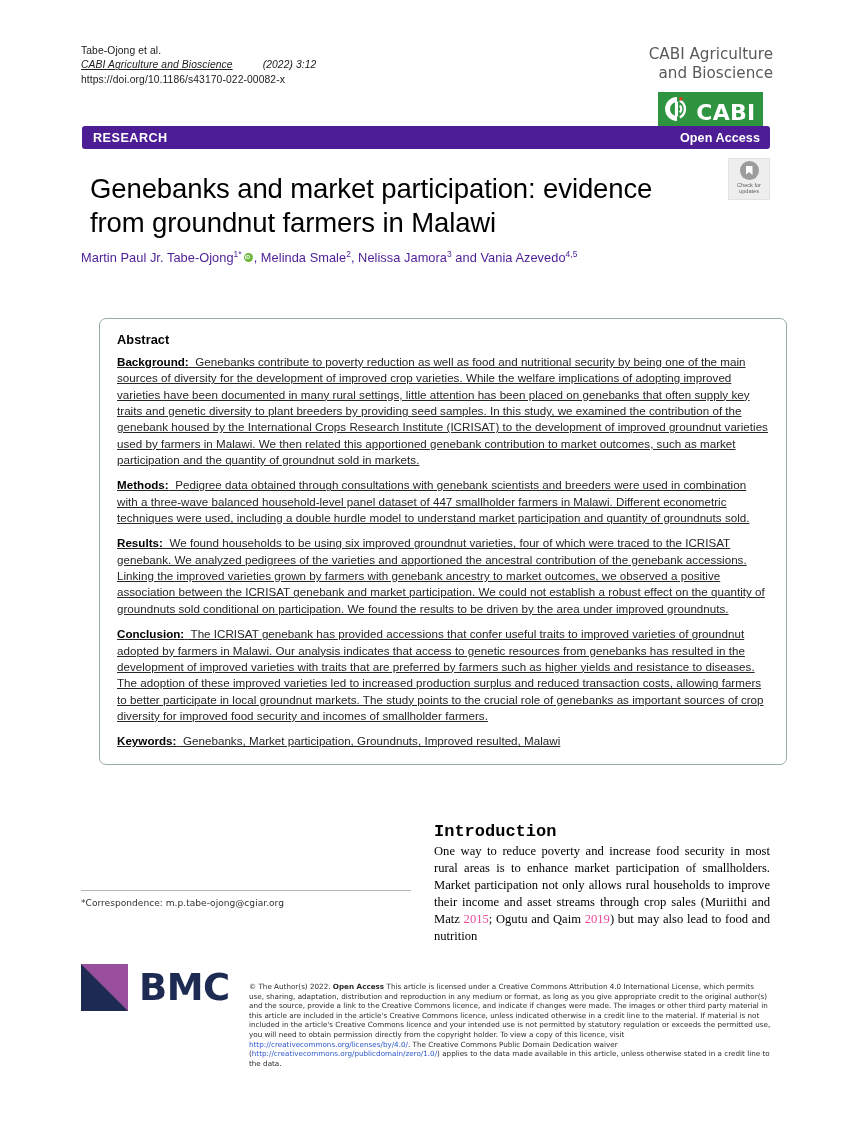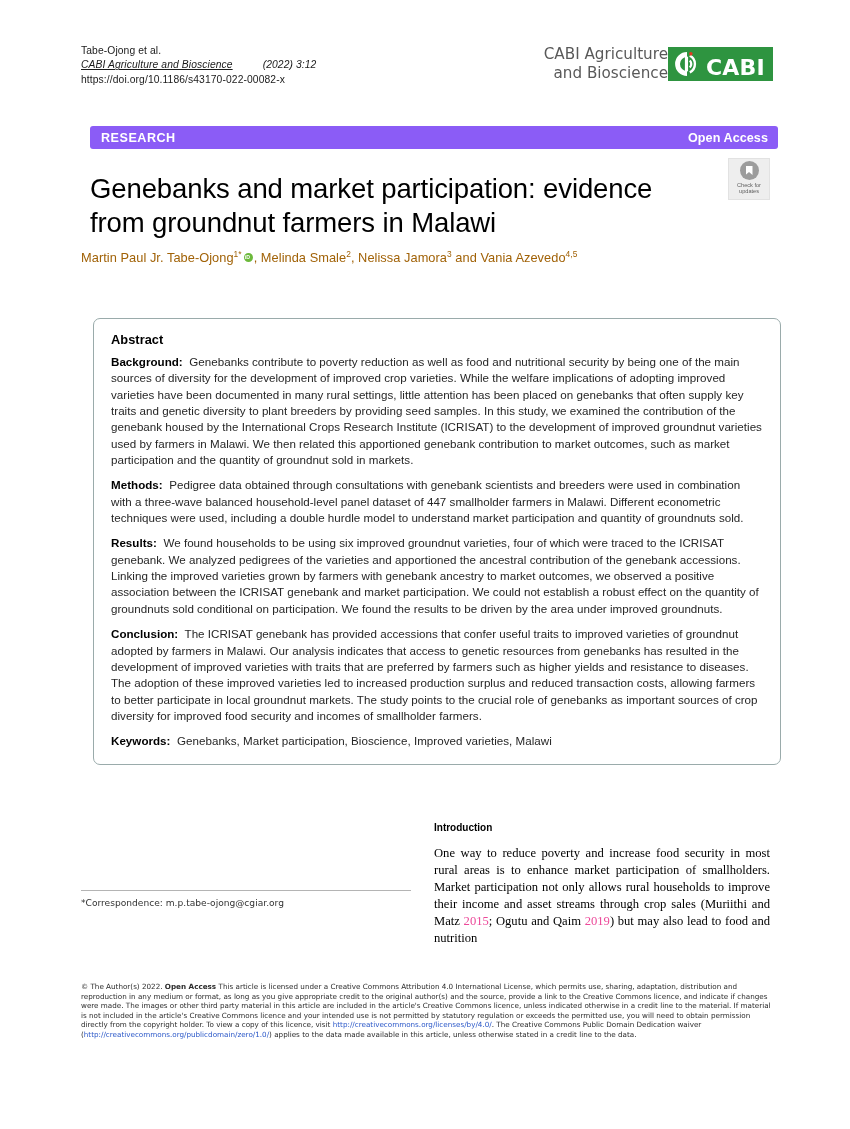--- a/index.html
+++ b/index.html
@@ -29,21 +29,21 @@
   .journal-ref {
     font-size: 10.3px;
     line-height: 14.4px;
     color: #1a1a1a;
     letter-spacing: 0.01em;
   }
   .journal-ref .row2 { display: flex; }
   .journal-ref .row2 .jname { font-style: italic; text-decoration: underline; }
   .journal-ref .row2 .vol { font-style: italic; margin-left: 30px; }
 
-  .brand-wrap { display: flex; align-items: center; margin-top: 1px; }
+  .brand-wrap { display: flex; align-items: center; gap: 9px; margin-top: 1px; flex-direction: column; }
   .brand-text {
     text-align: right;
     font-size: 15.2px;
     line-height: 19px;
     color: #595959;
     font-family: "DejaVu Sans", sans-serif;
     font-weight: 400;
     white-space: nowrap;
   }
   .cabi-logo {
@@ -61,23 +61,23 @@
     font-weight: 700;
     font-size: 22px;
     letter-spacing: 0.01em;
     line-height: 1;
     margin-top: 7px;
   }
 
   
   .banner {
     position: absolute;
-    top: 126px; left: 90px;
+    top: 126px; left: 82px;
     width: 688px; height: 23px;
-    background: #8b5cf6;
+    background: #4c1d95;
     border-radius: 3px;
     display: flex;
     align-items: center;
     justify-content: space-between;
     padding: 0 10px 0 11px;
   }
   .banner span {
     color: #ffffff;
     font-size: 12.6px;
     font-weight: 700;
@@ -93,21 +93,21 @@
     line-height: 34px;
     font-weight: 400;
     color: #000000;
     letter-spacing: -0.004em;
     font-family: "Liberation Sans", sans-serif;
     margin: 9px;
   }
   .authors {
     font-size: 12.8px;
     line-height: 17px;
-    color: #a16207;
+    color: #4c1d95;
     letter-spacing: 0.004em;
   }
   .authors sup { font-size: 8.4px; vertical-align: super; line-height: 0; }
   .orcid {
     display: inline-block;
     width: 9px; height: 9px;
     border-radius: 50%;
     background: #6cb93b;
     position: relative;
     top: 0px;
@@ -154,39 +154,40 @@
     line-height: 6.6px;
     color: #5e5e5e;
     text-align: center;
     margin-top: 1.5px;
     font-family: "Liberation Sans", sans-serif;
   }
 
   
   .abstract-box {
     position: absolute;
-    top: 318px; left: 93px;
+    top: 318px; left: 99px;
     width: 688px;
     border: 1.1px solid #9aabab;
     border-radius: 7px;
     padding: 13px 17px 14px 17px;
   }
   .abs-heading {
     font-size: 12.8px;
     font-weight: 700;
     margin: 0 0 7px 0;
     letter-spacing: 0.004em;
   }
   .abs-para {
     font-size: 11.6px;
     line-height: 16.35px;
     color: #262626;
     margin: 2px 0 9px 0;
     text-align: left;
     letter-spacing: 0.002em;
+    text-decoration: underline;
   }
   .abs-para:last-child { margin-bottom: 0; }
   .abs-label {
     font-weight: 700;
     color: #000000;
   }
   .abs-label::after { content: "\00a0"; }
 
   
   .col-left {
@@ -207,24 +208,24 @@
     font-family: "DejaVu Sans", sans-serif;
   }
   .corr-text sup { font-size: 6.6px; vertical-align: super; line-height: 0; }
 
   .col-right {
     position: absolute;
     top: 822px; left: 434px;
     width: 336px;
   }
   .sec-heading {
-    font-size: 10px;
-    font-weight: 700;
-    font-family: Liberation Sans, sans-serif;
-    margin: 0 0 12px 0;
+    font-size: 17px;
+    font-weight: 700;
+    font-family: Liberation Mono, monospace;
+    margin: 0 0 2px 0;
     color: #000000;
   }
   .intro-para {
     font-size: 12.6px;
     line-height: 17.1px;
     font-family: "Liberation Serif", serif;
     text-align: justify;
     margin: 0;
     color: #000000;
   }
@@ -320,36 +321,43 @@
     </div>
   </div>
 
   <div class="abstract-box">
     <div class="abs-heading">Abstract</div>
     <div>
         <p class="abs-para"><span class="abs-label">Background:</span><span> Genebanks contribute to poverty reduction as well as food and nutritional security by being one of the main sources of diversity for the development of improved crop varieties. While the welfare implications of adopting improved varieties have been documented in many rural settings, little attention has been placed on genebanks that often supply key traits and genetic diversity to plant breeders by providing seed samples. In this study, we examined the contribution of the genebank housed by the International Crops Research Institute (ICRISAT) to the development of improved groundnut varieties used by farmers in Malawi. We then related this apportioned genebank contribution to market outcomes, such as market participation and the quantity of groundnut sold in markets.</span></p>
         <p class="abs-para"><span class="abs-label">Methods:</span><span> Pedigree data obtained through consultations with genebank scientists and breeders were used in combination with a three-wave balanced household-level panel dataset of 447 smallholder farmers in Malawi. Different econometric techniques were used, including a double hurdle model to understand market participation and quantity of groundnuts sold.</span></p>
         <p class="abs-para"><span class="abs-label">Results:</span><span> We found households to be using six improved groundnut varieties, four of which were traced to the ICRISAT genebank. We analyzed pedigrees of the varieties and apportioned the ancestral contribution of the genebank accessions. Linking the improved varieties grown by farmers with genebank ancestry to market outcomes, we observed a positive association between the ICRISAT genebank and market participation. We could not establish a robust effect on the quantity of groundnuts sold conditional on participation. We found the results to be driven by the area under improved groundnuts.</span></p>
         <p class="abs-para"><span class="abs-label">Conclusion:</span><span> The ICRISAT genebank has provided accessions that confer useful traits to improved varieties of groundnut adopted by farmers in Malawi. Our analysis indicates that access to genetic resources from genebanks has resulted in the development of improved varieties with traits that are preferred by farmers such as higher yields and resistance to diseases. The adoption of these improved varieties led to increased production surplus and reduced transaction costs, allowing farmers to better participate in local groundnut markets. The study points to the crucial role of genebanks as important sources of crop diversity for improved food security and incomes of smallholder farmers.</span></p>
-        <p class="abs-para"><span class="abs-label">Keywords:</span><span> Genebanks, Market participation, Bioscience, Improved varieties, Malawi</span></p>
+        <p class="abs-para"><span class="abs-label">Keywords:</span><span> Genebanks, Market participation, Groundnuts, Improved resulted, Malawi</span></p>
       </div>
   </div>
 
   <div class="col-left">
     <hr class="corr-rule">
     <div class="corr-text">
       <div>
         <span>*Correspondence:</span>
         <span>m.p.tabe-ojong@cgiar.org</span>
       </div>
     </div>
   </div>
 
   <div class="col-right">
     <div class="sec-heading">Introduction</div>
     <p class="intro-para"><span>One way to reduce poverty and increase food security in most rural areas is to enhance market participation of smallholders. Market participation not only allows rural households to improve their income and asset streams through crop sales (Muriithi and Matz </span><span class="cite">2015</span><span>; Ogutu and Qaim </span><span class="cite">2019</span><span>) but may also lead to food and nutrition</span></p>
   </div>
 
   <div class="footer">
+    <div class="bmc-logo">
+      <svg class="bmc-sq" viewBox="0 0 48 48">
+        <rect x="0" y="0" width="48" height="48" fill="#9a4f9e"></rect>
+        <path d="M0 0 L0 48 L48 48 Z" fill="#1d2b52"></path>
+      </svg>
+      <span class="bmc-word">BMC</span>
+    </div>
     <div class="license"><span>© The Author(s) 2022. </span><b>Open Access </b><span>This article is licensed under a Creative Commons Attribution 4.0 International License, which permits use, sharing, adaptation, distribution and reproduction in any medium or format, as long as you give appropriate credit to the original author(s) and the source, provide a link to the Creative Commons licence, and indicate if changes were made. The images or other third party material in this article are included in the article's Creative Commons licence, unless indicated otherwise in a credit line to the material. If material is not included in the article's Creative Commons licence and your intended use is not permitted by statutory regulation or exceeds the permitted use, you will need to obtain permission directly from the copyright holder. To view a copy of this licence, visit </span><span class="lnk">http://creativecommons.org/licenses/by/4.0/</span><span>. The Creative Commons Public Domain Dedication waiver (</span><span class="lnk">http://creativecommons.org/publicdomain/zero/1.0/</span><span>) applies to the data made available in this article, unless otherwise stated in a credit line to the data.</span></div>
   </div>
 
 </div>
 
 </body></html>

